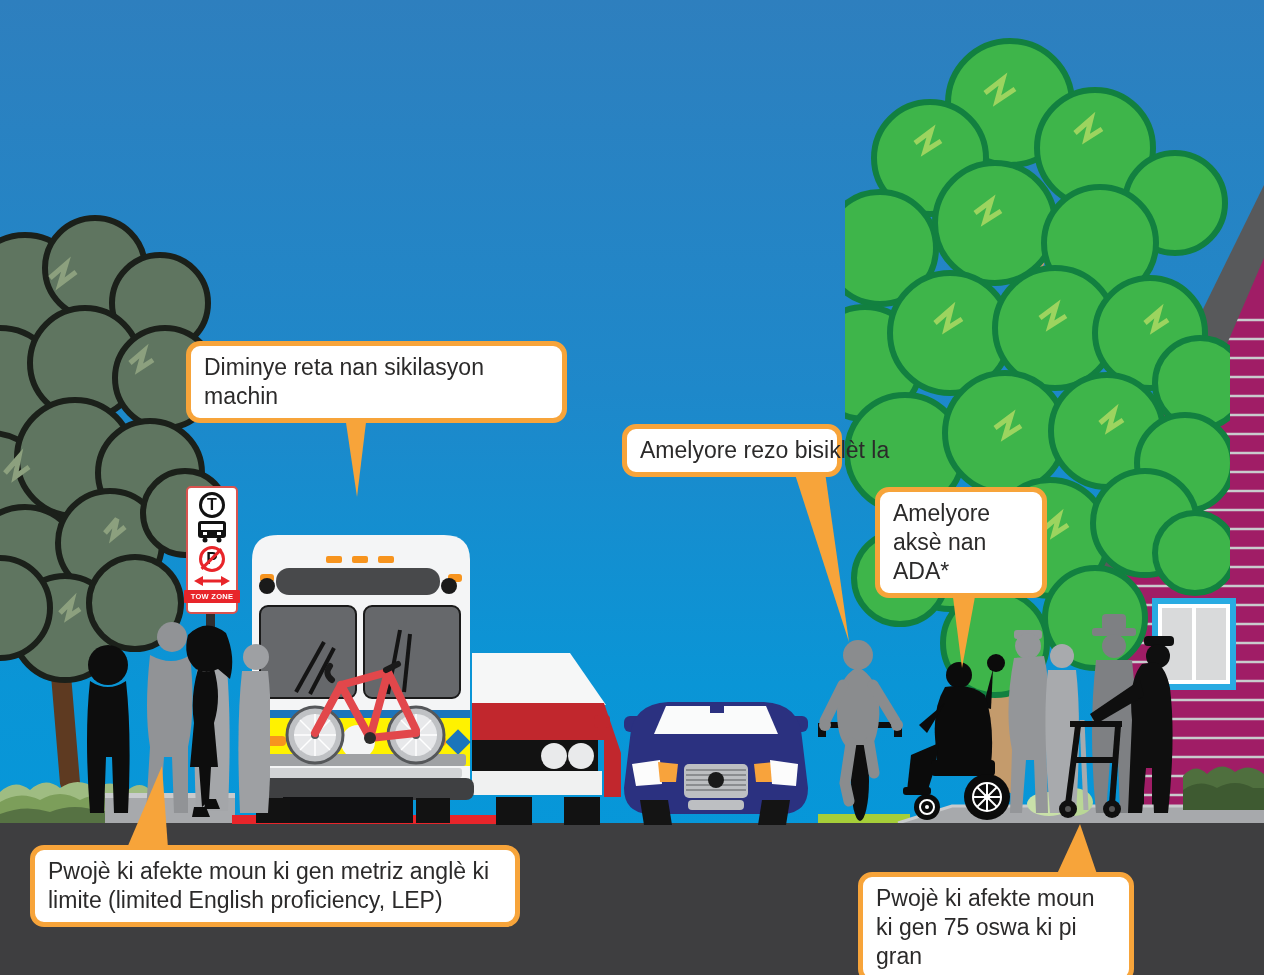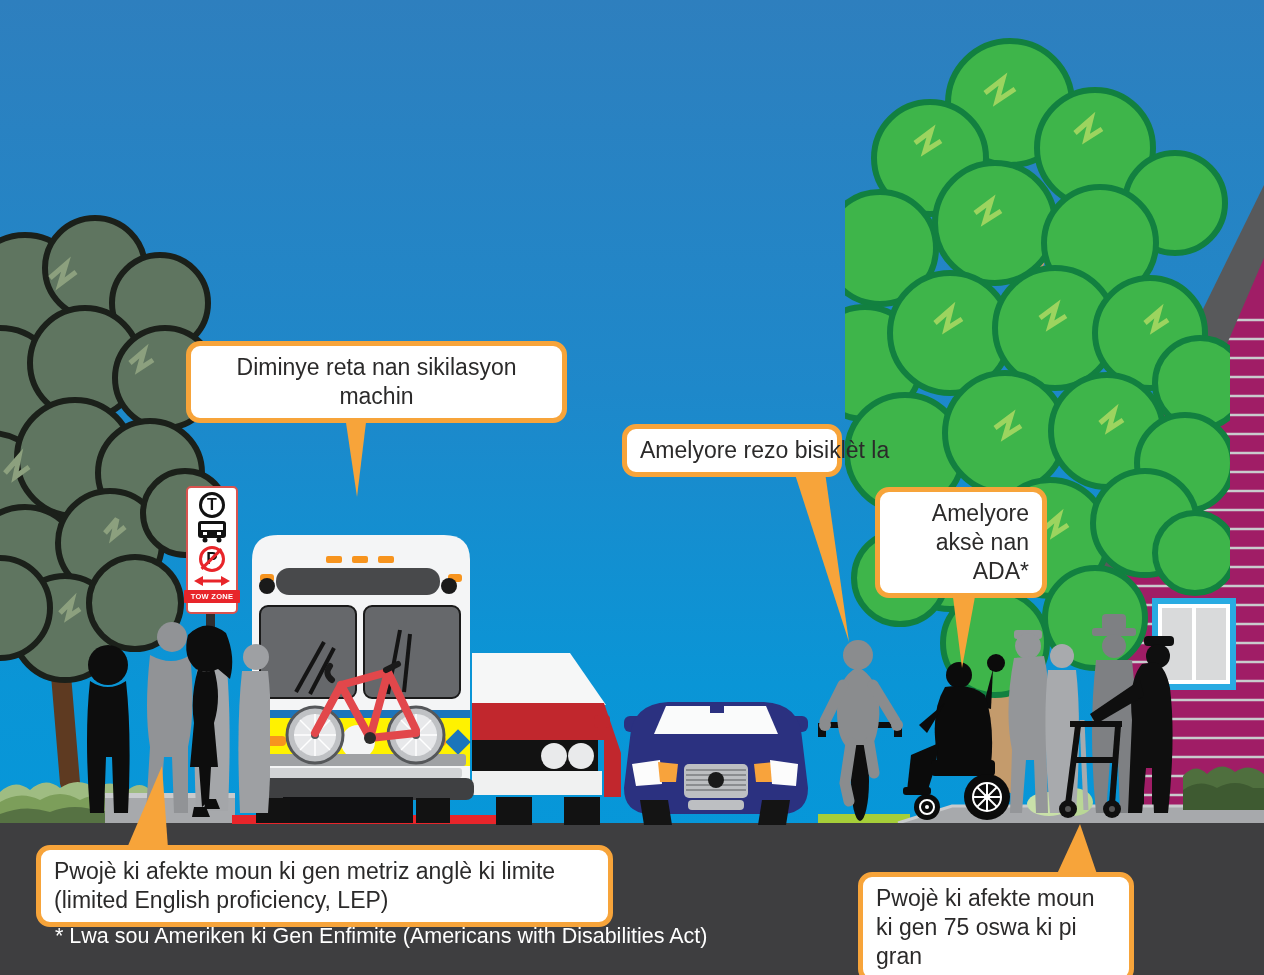--- a/index.html
+++ b/index.html
@@ -19,21 +19,21 @@
   .tlogo{width:26px;height:26px;border:3px solid #111;border-radius:50%;box-sizing:border-box;
          display:flex;align-items:center;justify-content:center;font-weight:bold;font-size:16px;color:#111;line-height:1;}
   .noP{position:relative;width:26px;height:26px;display:flex;align-items:center;justify-content:center;
        font-weight:bold;font-size:17px;color:#111;}
   .noP .ring{position:absolute;inset:0;border:3px solid #e8252a;border-radius:50%;box-sizing:border-box;}
   .noP .slash{position:absolute;left:11px;top:-1px;width:3px;height:28px;background:#e8252a;transform:rotate(45deg);}
   .towzone{background:#e8252a;color:#fff;font-weight:bold;font-size:7.5px;letter-spacing:.3px;
            padding:2px 7px;border-radius:1px;white-space:nowrap;}
   .callout{position:absolute;background:#ffffff;border:5px solid #f7a43a;border-radius:14px;
            color:#2b2a2a;font-size:23px;line-height:1.26;padding:7px 13px;box-sizing:border-box;z-index:40;}
-  .pre{white-space:pre-line;text-align:right;}
+  .pre{white-space:pre-line;}
   .footnote{position:absolute;left:55px;top:924px;color:#ffffff;font-size:21.5px;z-index:40;}
   svg{display:block;}
 </style>
 </head>
 <body>
 
 <div class="scene">
 
   <div class="abs sky"></div>
 
@@ -449,22 +449,21 @@
   </svg>
 
   <svg class="abs" style="left:0;top:0;z-index:30;pointer-events:none;" width="1264" height="975" viewBox="0 0 1264 975">
     <polygon points="341,389 370,389 357,497" fill="#f7a43a"></polygon>
     <polygon points="792,465 824,465 849,642" fill="#f7a43a"></polygon>
     <polygon points="948,558 982,558 962,668" fill="#f7a43a"></polygon>
     <polygon points="127,848 168,848 162,766" fill="#f7a43a"></polygon>
     <polygon points="1057,874 1097,874 1080,824" fill="#f7a43a"></polygon>
   </svg>
 
-  <div class="callout" style="left:186px;top:341px;width:381px;text-align:center;">Diminye reta nan sikilasyon machin</div>
+  <div class="callout" style="left:186px;top:341px;width:381px;">Diminye reta nan sikilasyon machin</div>
   <div class="callout" style="left:622px;top:424px;width:220px;white-space:nowrap;">Amelyore rezo bisiklèt la</div>
   <div class="callout pre" style="left:875px;top:487px;width:172px;">Amelyore
 aksè nan ADA*</div>
-  <div class="callout" style="left:36px;top:845px;width:577px;">Pwojè ki afekte moun ki gen metriz anglè ki limite (limited English proficiency, LEP)</div>
+  <div class="callout" style="left:30px;top:845px;width:490px;">Pwojè ki afekte moun ki gen metriz anglè ki limite (limited English proficiency, LEP)</div>
   <div class="callout" style="left:858px;top:872px;width:276px;">Pwojè ki afekte moun ki gen 75 oswa ki pi gran</div>
 
-  <div class="footnote">* Lwa sou Ameriken ki Gen Enfimite (Americans with Disabilities Act)</div>
 
 </div>
 
 </body></html>

